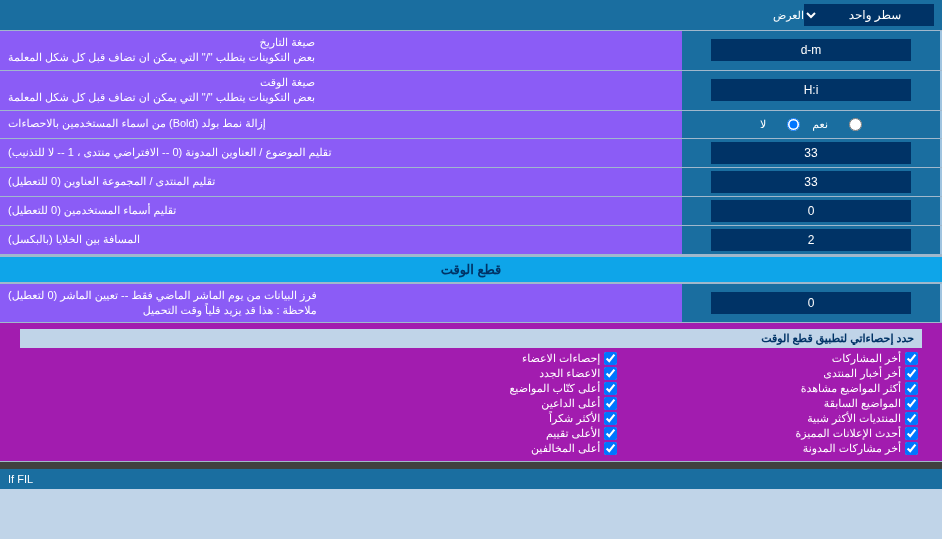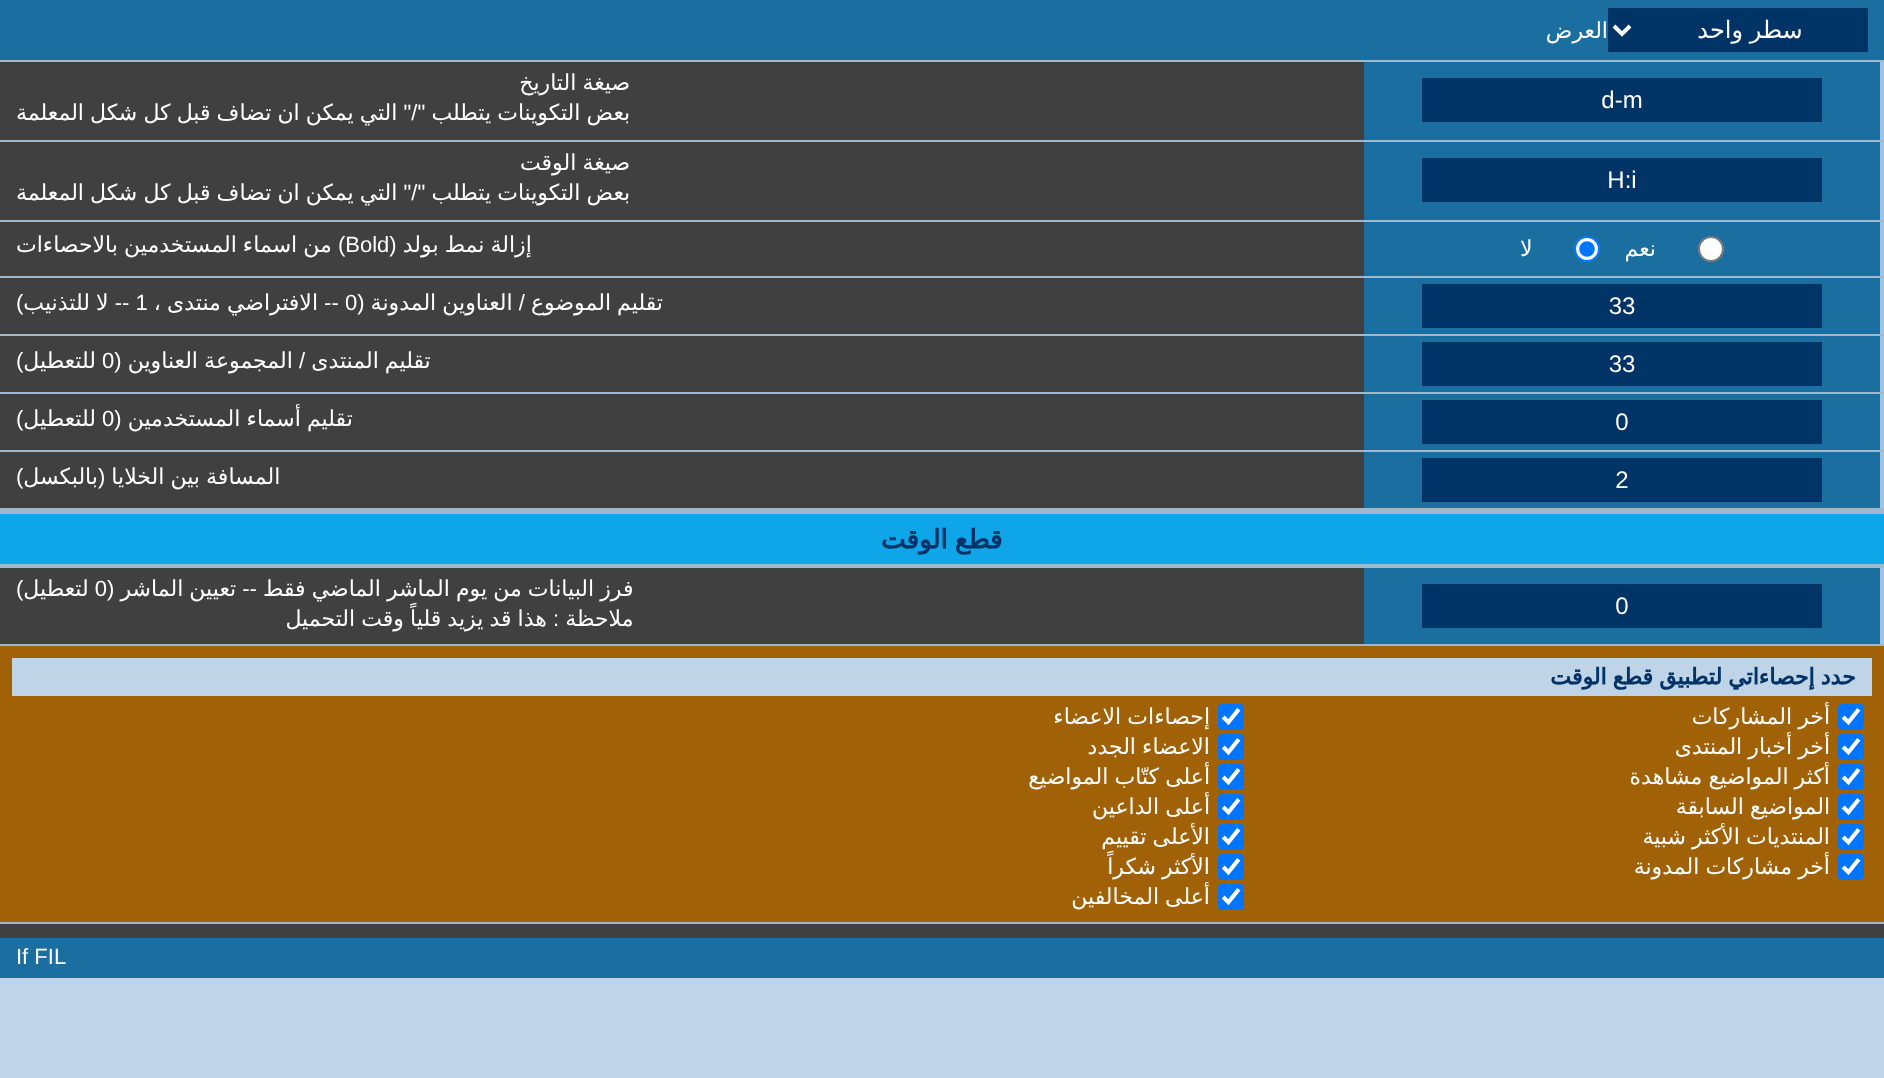--- a/index.html
+++ b/index.html
@@ -13,21 +13,21 @@
       width: 942px;
       background: #c0d4e8;
     }
     .row {
       display: flex;
       align-items: stretch;
       border-bottom: 1px solid #a0b8cc;
       min-height: 28px;
     }
     .row-label {
-      background: #404040;
+      background: #8b5cf6;
       color: #fff;
       flex: 1;
       padding: 4px 8px;
       display: flex;
       align-items: center;
       justify-content: flex-end;
       text-align: right;
       font-size: 11px;
       line-height: 1.4;
     }
@@ -79,22 +79,22 @@
       direction: rtl;
     }
     .radio-label {
       color: #fff;
       font-size: 11px;
       display: flex;
       align-items: center;
       gap: 21px;
     }
     .checkboxes-section {
-      background: #a16207;
-      padding: 6px 6px;
+      background: #a21caf;
+      padding: 6px 20px;
       border-bottom: 1px solid #a0b8cc;
     }
     .checkboxes-header {
       background: #c0d4e8;
       color: #003366;
       font-size: 11px;
       padding: 3px 8px;
       margin-bottom: 4px;
       font-weight: bold;
       text-align: right;
@@ -254,20 +254,24 @@
         <div class="checkbox-item">
           <input type="checkbox" checked="" style="">
           <span>المواضيع السابقة</span>
         </div>
         <div class="checkbox-item">
           <input type="checkbox" checked="" style="">
           <span>المنتديات الأكثر شبية</span>
         </div>
         <div class="checkbox-item">
           <input type="checkbox" checked="" style="">
+          <span>أحدث الإعلانات المميزة</span>
+        </div>
+        <div class="checkbox-item">
+          <input type="checkbox" checked="" style="">
           <span>أخر مشاركات المدونة</span>
         </div>
       </div>
 
       <div class="checkboxes-col">
         <div class="checkbox-item">
           <input type="checkbox" checked="" style="">
           <span>إحصاءات الاعضاء</span>
         </div>
         <div class="checkbox-item">
@@ -277,25 +281,25 @@
         <div class="checkbox-item">
           <input type="checkbox" checked="" style="">
           <span>أعلى كتّاب المواضيع</span>
         </div>
         <div class="checkbox-item">
           <input type="checkbox" checked="" style="">
           <span>أعلى الداعين</span>
         </div>
         <div class="checkbox-item">
           <input type="checkbox" checked="" style="">
+          <span>الأكثر شكراً</span>
+        </div>
+        <div class="checkbox-item">
+          <input type="checkbox" checked="" style="">
           <span>الأعلى تقييم</span>
-        </div>
-        <div class="checkbox-item">
-          <input type="checkbox" checked="" style="">
-          <span>الأكثر شكراً</span>
         </div>
         <div class="checkbox-item">
           <input type="checkbox" checked="" style="">
           <span>أعلى المخالفين</span>
         </div>
       </div>
 
       <div class="checkboxes-col">
       </div>
     </div>

